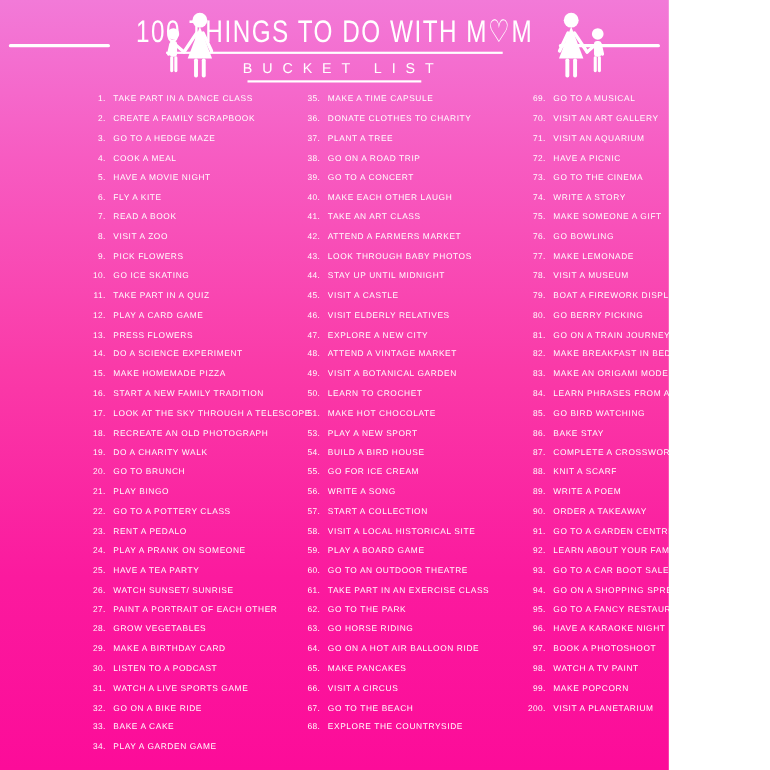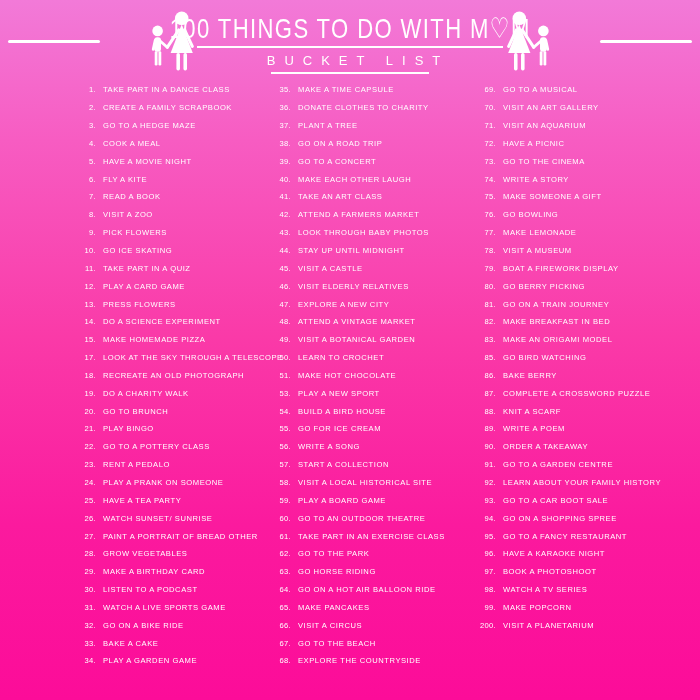--- a/index.html
+++ b/index.html
@@ -3,21 +3,21 @@
 <meta charset="utf-8">
 <style>
   * { margin: 0; padding: 0; box-sizing: border-box; }
   html, body { width: 700px; height: 700px; }
   body {
     font-family: "Liberation Sans", "DejaVu Sans", sans-serif;
     overflow: hidden;
   }
   .poster {
     position: relative;
-    width: 700px;
+    width: 608px;
     height: 700px;
     background: linear-gradient(180deg,
       #f27ad8 0%,
       #f75cc2 20%,
       #fa3aa8 48%,
       #fb1a9e 75%,
       #fc0c99 100%);
     color: #ffffff;
   }
 
@@ -202,20 +202,24 @@
         </div>
         <div class="row">
           <span class="num">14.</span>
           <span class="label">DO A SCIENCE EXPERIMENT</span>
         </div>
         <div class="row">
           <span class="num">15.</span>
           <span class="label">MAKE HOMEMADE PIZZA</span>
         </div>
         <div class="row">
+          <span class="num">16.</span>
+          <span class="label">START A NEW FAMILY TRADITION</span>
+        </div>
+        <div class="row">
           <span class="num">17.</span>
           <span class="label">LOOK AT THE SKY THROUGH A TELESCOPE</span>
         </div>
         <div class="row">
           <span class="num">18.</span>
           <span class="label">RECREATE AN OLD PHOTOGRAPH</span>
         </div>
         <div class="row">
           <span class="num">19.</span>
           <span class="label">DO A CHARITY WALK</span>
@@ -243,21 +247,21 @@
         <div class="row">
           <span class="num">25.</span>
           <span class="label">HAVE A TEA PARTY</span>
         </div>
         <div class="row">
           <span class="num">26.</span>
           <span class="label">WATCH SUNSET/ SUNRISE</span>
         </div>
         <div class="row">
           <span class="num">27.</span>
-          <span class="label">PAINT A PORTRAIT OF BREAD OTHER</span>
+          <span class="label">PAINT A PORTRAIT OF EACH OTHER</span>
         </div>
         <div class="row">
           <span class="num">28.</span>
           <span class="label">GROW VEGETABLES</span>
         </div>
         <div class="row">
           <span class="num">29.</span>
           <span class="label">MAKE A BIRTHDAY CARD</span>
         </div>
         <div class="row">
@@ -470,26 +474,30 @@
         </div>
         <div class="row">
           <span class="num">82.</span>
           <span class="label">MAKE BREAKFAST IN BED</span>
         </div>
         <div class="row">
           <span class="num">83.</span>
           <span class="label">MAKE AN ORIGAMI MODEL</span>
         </div>
         <div class="row">
+          <span class="num">84.</span>
+          <span class="label">LEARN PHRASES FROM ANOTHER LANGUAGE</span>
+        </div>
+        <div class="row">
           <span class="num">85.</span>
           <span class="label">GO BIRD WATCHING</span>
         </div>
         <div class="row">
           <span class="num">86.</span>
-          <span class="label">BAKE BERRY</span>
+          <span class="label">BAKE STAY</span>
         </div>
         <div class="row">
           <span class="num">87.</span>
           <span class="label">COMPLETE A CROSSWORD PUZZLE</span>
         </div>
         <div class="row">
           <span class="num">88.</span>
           <span class="label">KNIT A SCARF</span>
         </div>
         <div class="row">
@@ -523,21 +531,21 @@
         <div class="row">
           <span class="num">96.</span>
           <span class="label">HAVE A KARAOKE NIGHT</span>
         </div>
         <div class="row">
           <span class="num">97.</span>
           <span class="label">BOOK A PHOTOSHOOT</span>
         </div>
         <div class="row">
           <span class="num">98.</span>
-          <span class="label">WATCH A TV SERIES</span>
+          <span class="label">WATCH A TV PAINT</span>
         </div>
         <div class="row">
           <span class="num">99.</span>
           <span class="label">MAKE POPCORN</span>
         </div>
         <div class="row">
           <span class="num">200.</span>
           <span class="label">VISIT A PLANETARIUM</span>
         </div>
       </div>

